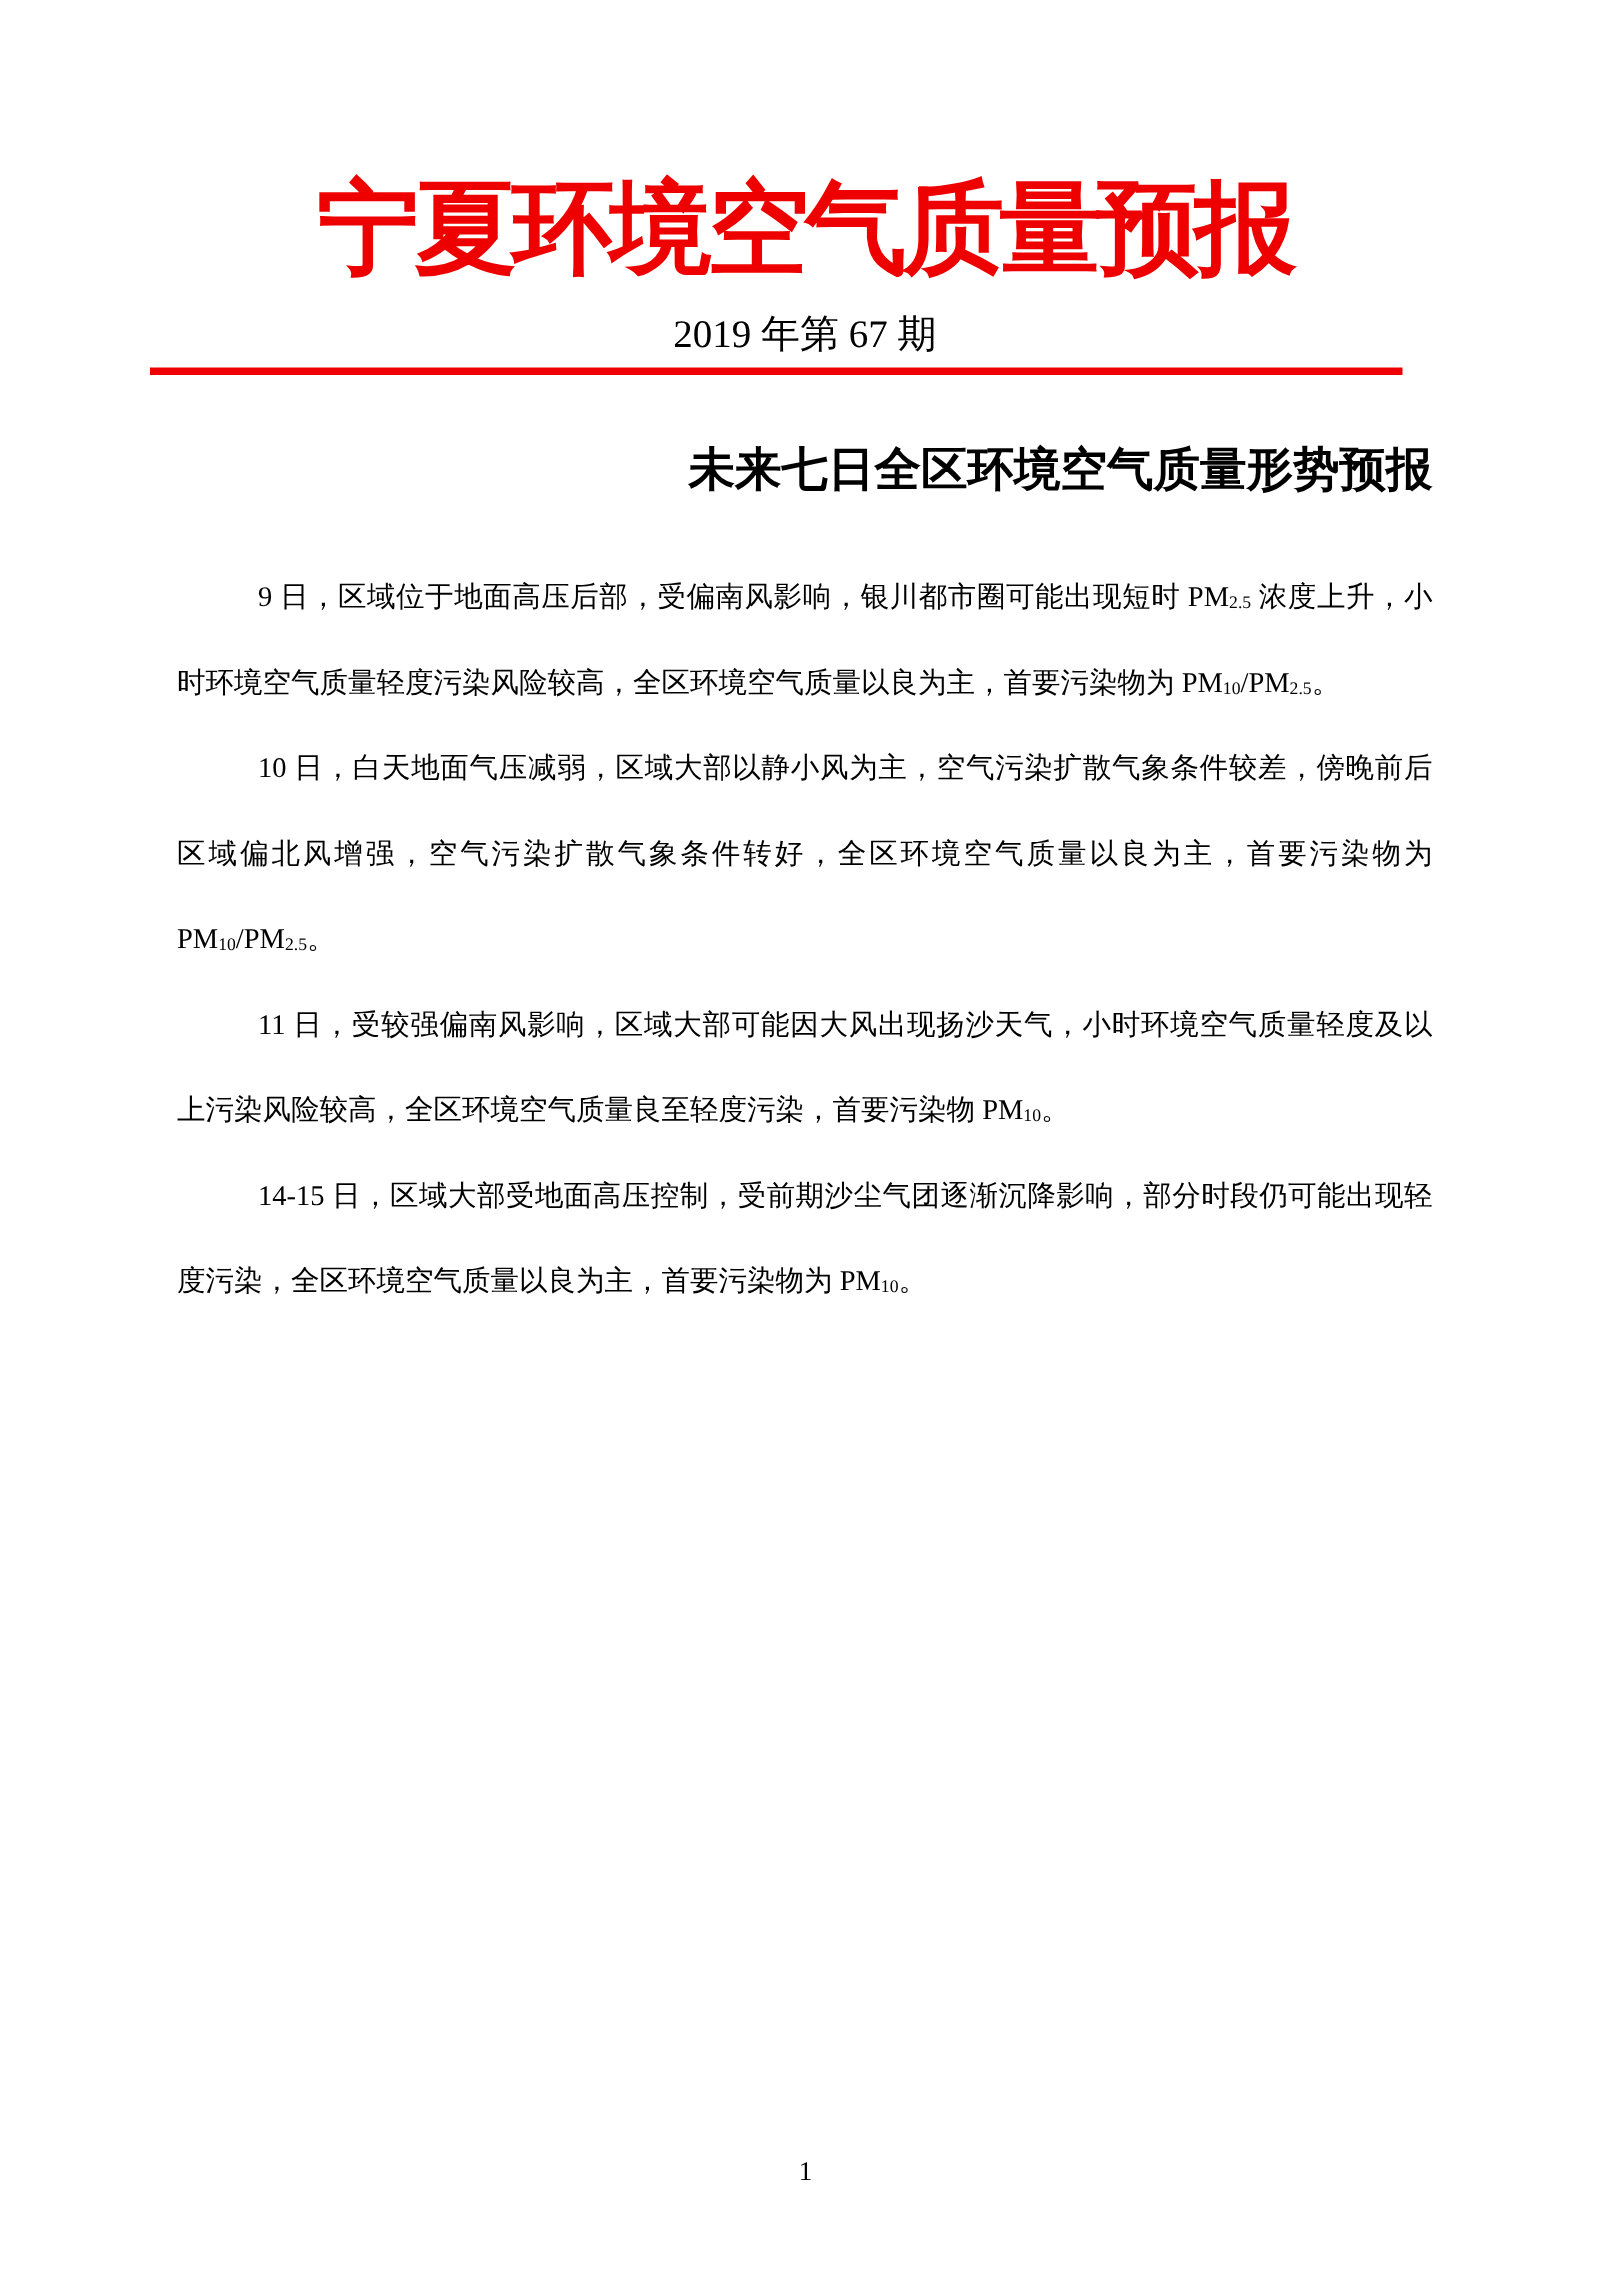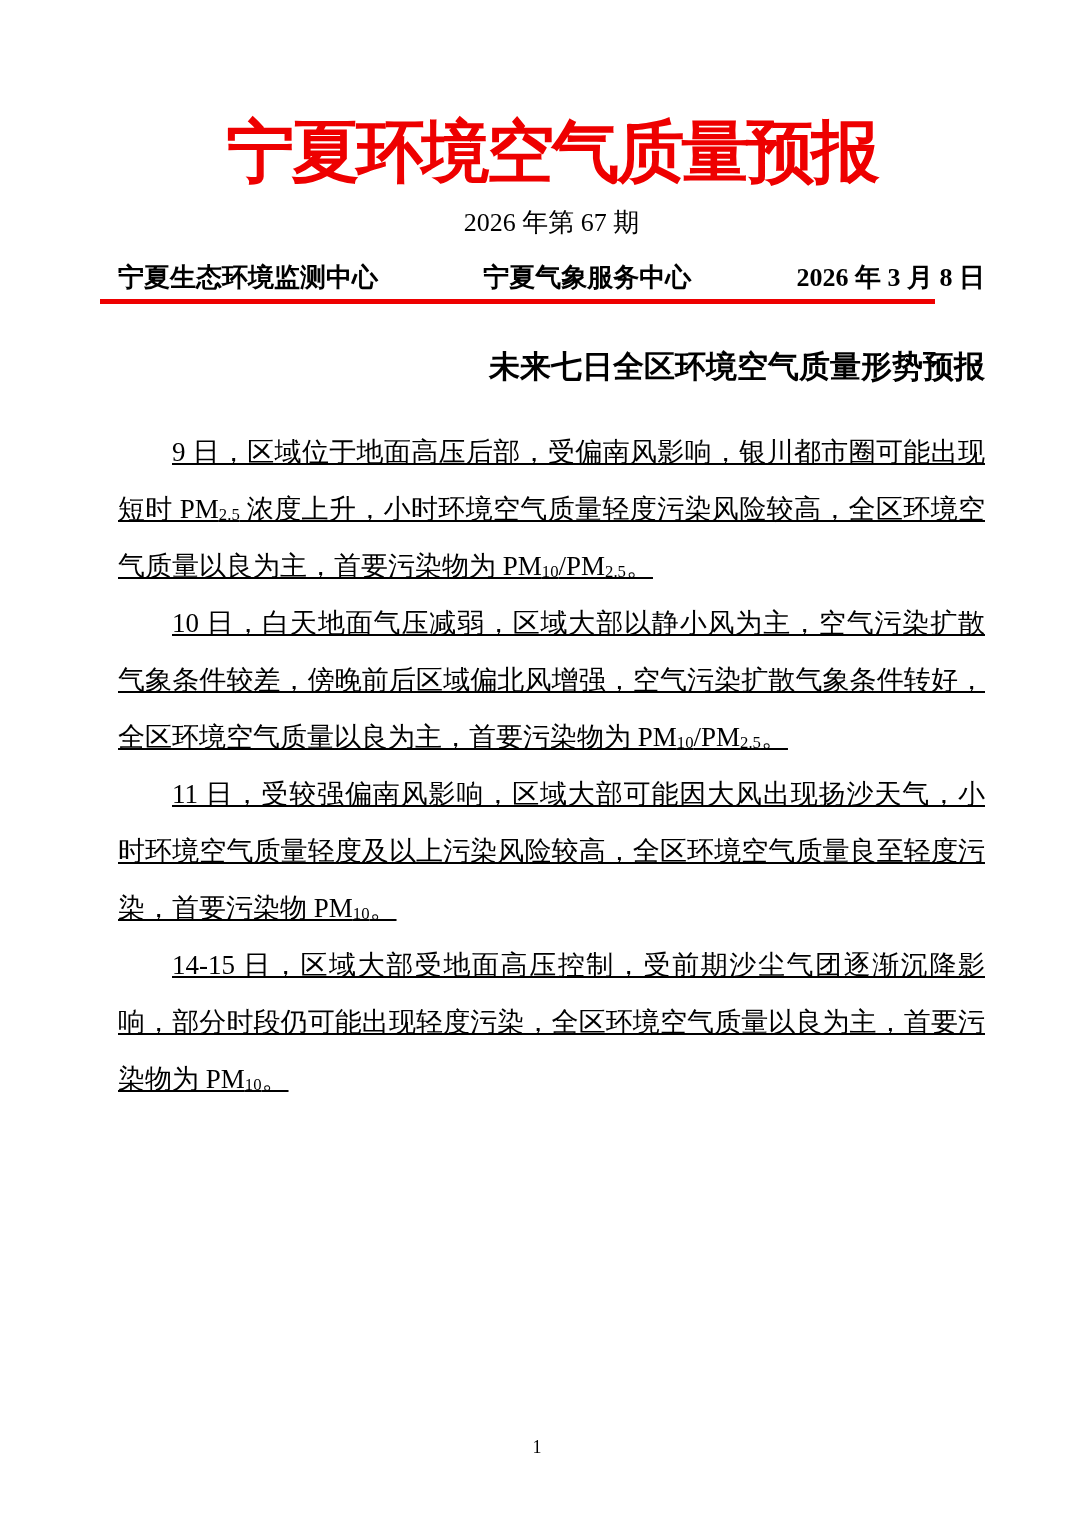--- a/index.html
+++ b/index.html
@@ -7,21 +7,21 @@
     position: relative;
     width: 1074px;
     height: 1520px;
     background: #ffffff;
     font-family: "Liberation Serif", "DejaVu Serif", serif;
     color: #000000;
     overflow: hidden;
   }
   .content {
     padding-left: 118px;
-    padding-right: 89px;
+    padding-right: 119px;
   }
   .doc-title {
     margin: 0;
     padding-top: 112px;
     text-align: center;
     font-size: 68px;
     line-height: 1.18;
     font-weight: bold;
     letter-spacing: -3px;
     color: var(--accent, #EE0000);
@@ -56,25 +56,24 @@
     font-size: 31px;
     line-height: 38px;
     font-weight: bold;
     font-family: "Liberation Sans", "DejaVu Sans", sans-serif;
   }
   .paragraphs {
     margin-top: 38px;
   }
   .body-para {
     margin: 0;
-    font-size: 27px;
+    font-size: 19px;
     line-height: 57px;
     text-align: justify;
     text-indent: 54px;
-    text-decoration: underline;
   }
   .body-para sub {
     font-size: 0.62em;
     vertical-align: -0.12em;
     line-height: 0;
   }
   .page-number {
     position: absolute;
     bottom: 62px;
     left: 0;
@@ -85,27 +84,22 @@
   }
 </style>
 </head>
 <body>
 
 <div class="page">
   <div class="content">
 
     <h1 class="doc-title">宁夏环境空气质量预报</h1>
 
-    <div class="issue-line">2026 年第 67 期</div>
+    <div class="issue-line">2019 年第 67 期</div>
 
-    <div class="masthead">
-      <span>宁夏生态环境监测中心</span>
-      <span>宁夏气象服务中心</span>
-      <span>2026 年 3 月 8 日</span>
-    </div>
 
     <div class="red-rule"></div>
 
     <h2 class="section-title">未来七日全区环境空气质量形势预报</h2>
 
     <div class="paragraphs" id="paragraphs">
         <p class="body-para">9 日，区域位于地面高压后部，受偏南风影响，银川都市圈可能出现短时 PM<sub>2.5</sub> 浓度上升，小时环境空气质量轻度污染风险较高，全区环境空气质量以良为主，首要污染物为 PM<sub>10</sub>/PM<sub>2.5</sub>。</p>
         <p class="body-para">10 日，白天地面气压减弱，区域大部以静小风为主，空气污染扩散气象条件较差，傍晚前后区域偏北风增强，空气污染扩散气象条件转好，全区环境空气质量以良为主，首要污染物为 PM<sub>10</sub>/PM<sub>2.5</sub>。</p>
         <p class="body-para">11 日，受较强偏南风影响，区域大部可能因大风出现扬沙天气，小时环境空气质量轻度及以上污染风险较高，全区环境空气质量良至轻度污染，首要污染物 PM<sub>10</sub>。</p>
         <p class="body-para">14-15 日，区域大部受地面高压控制，受前期沙尘气团逐渐沉降影响，部分时段仍可能出现轻度污染，全区环境空气质量以良为主，首要污染物为 PM<sub>10</sub>。</p>

